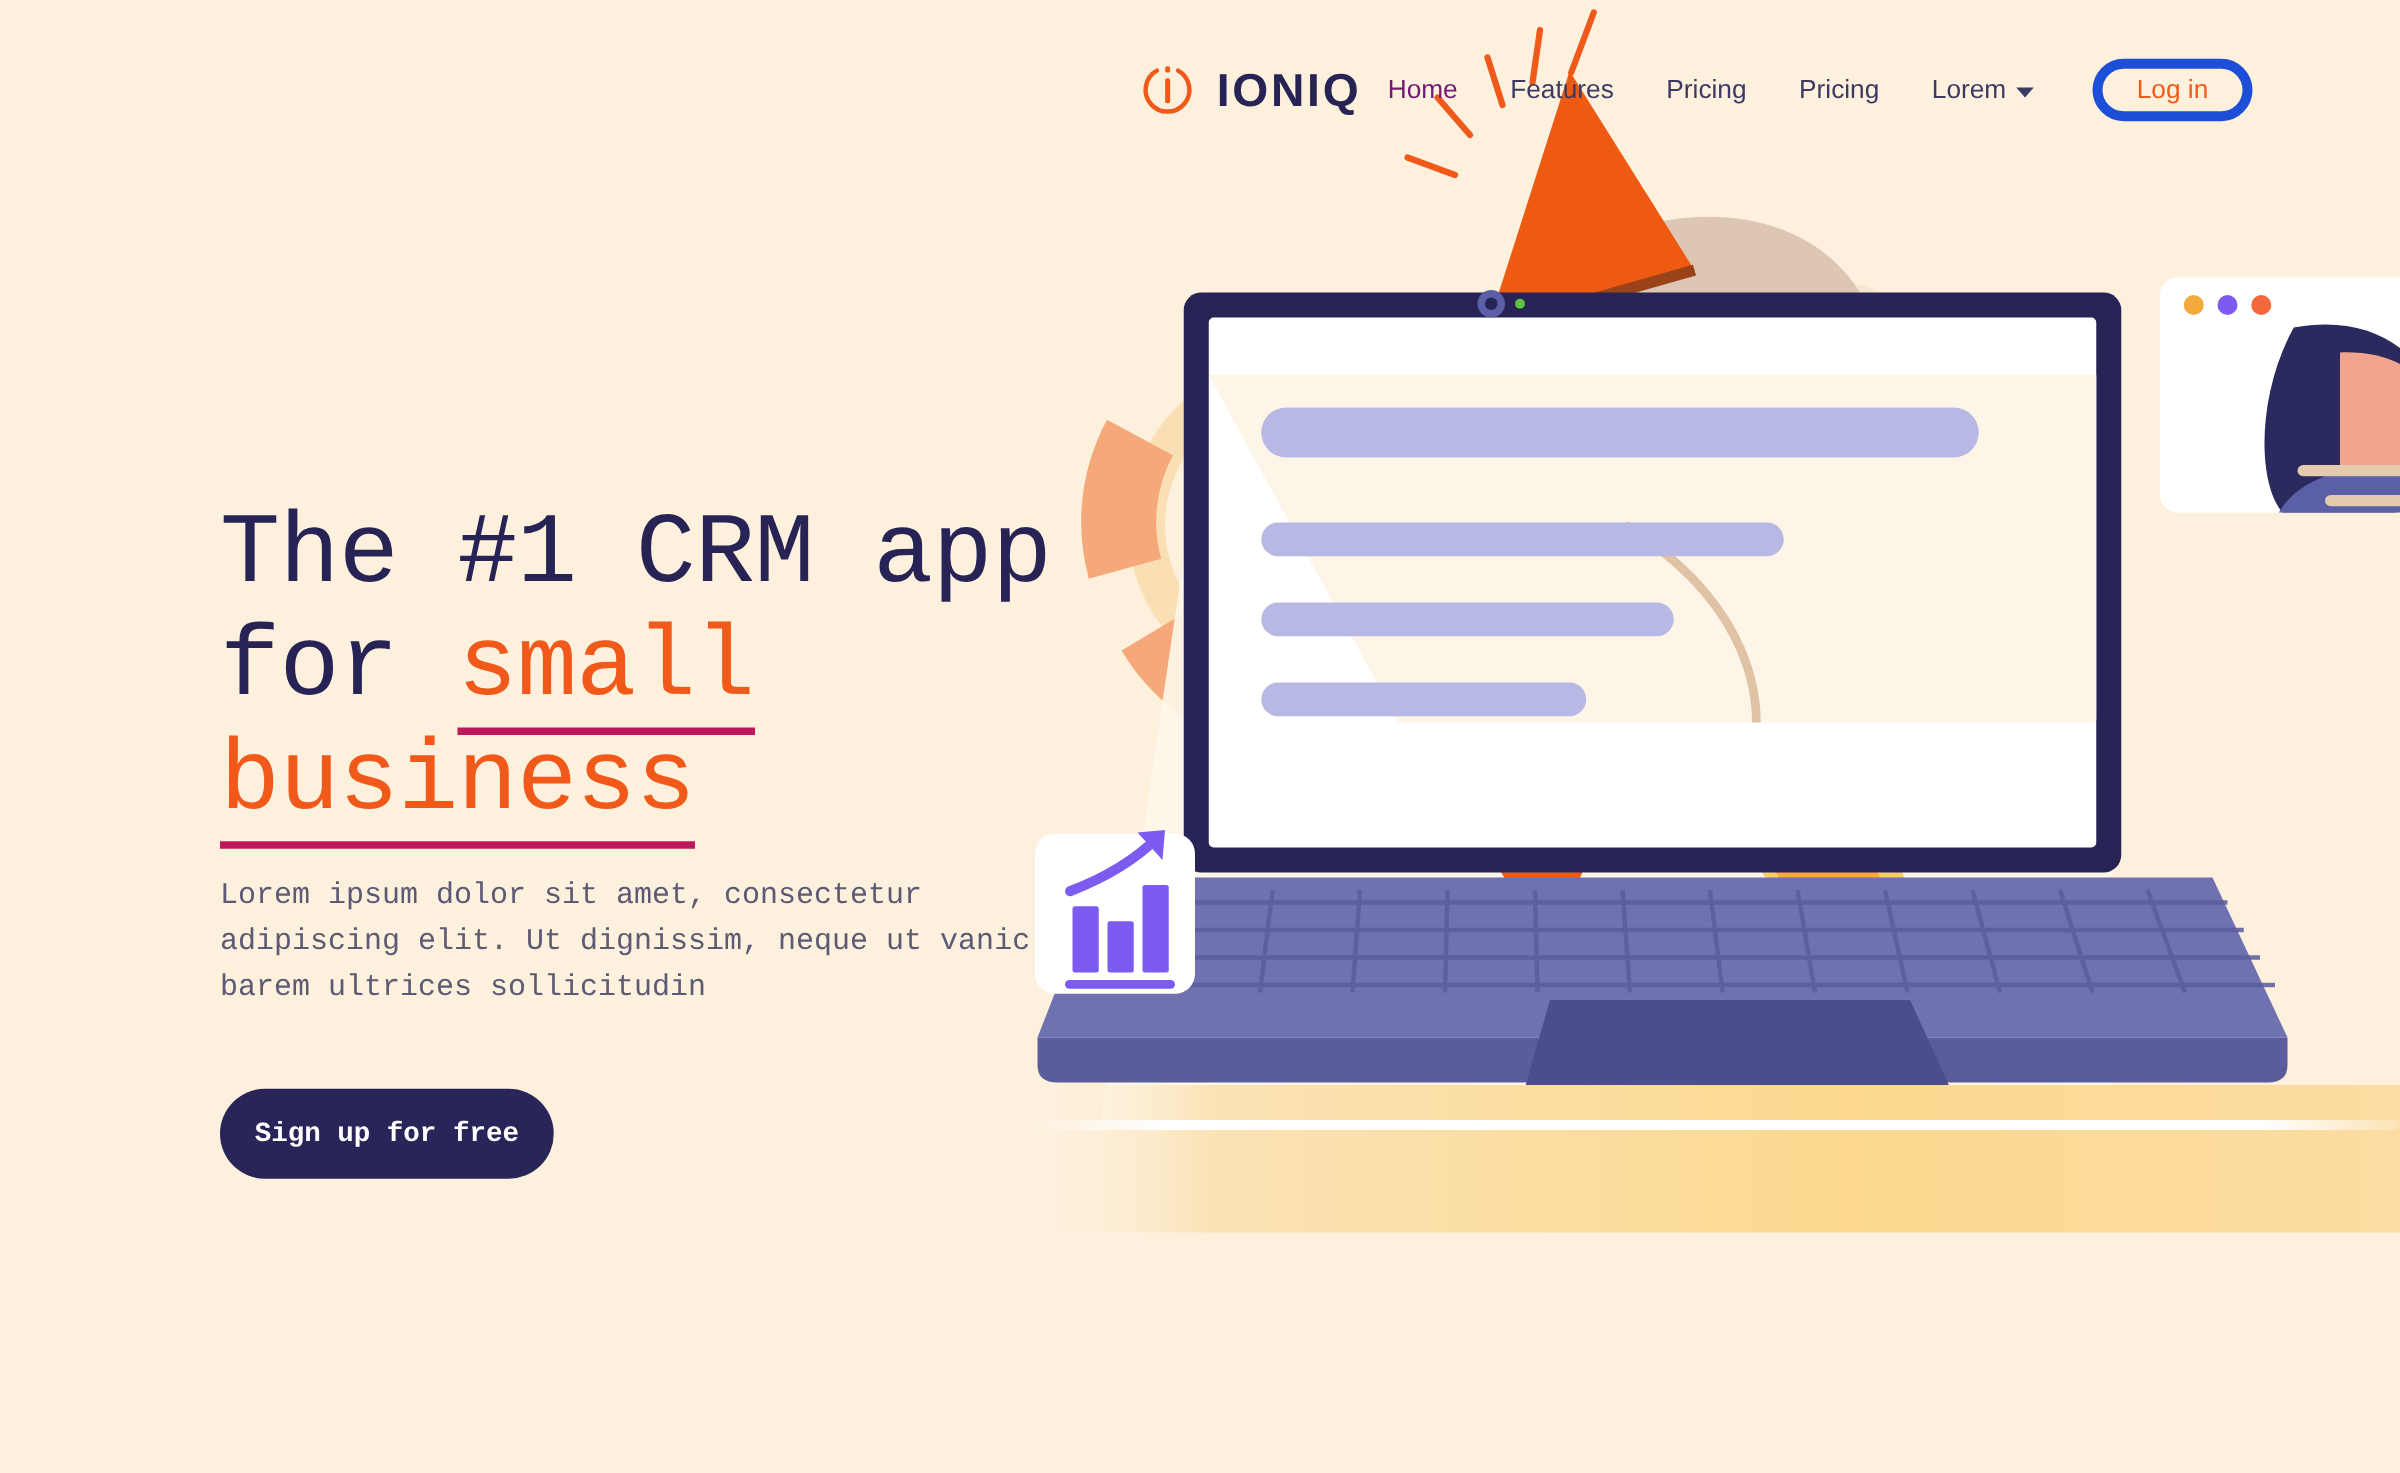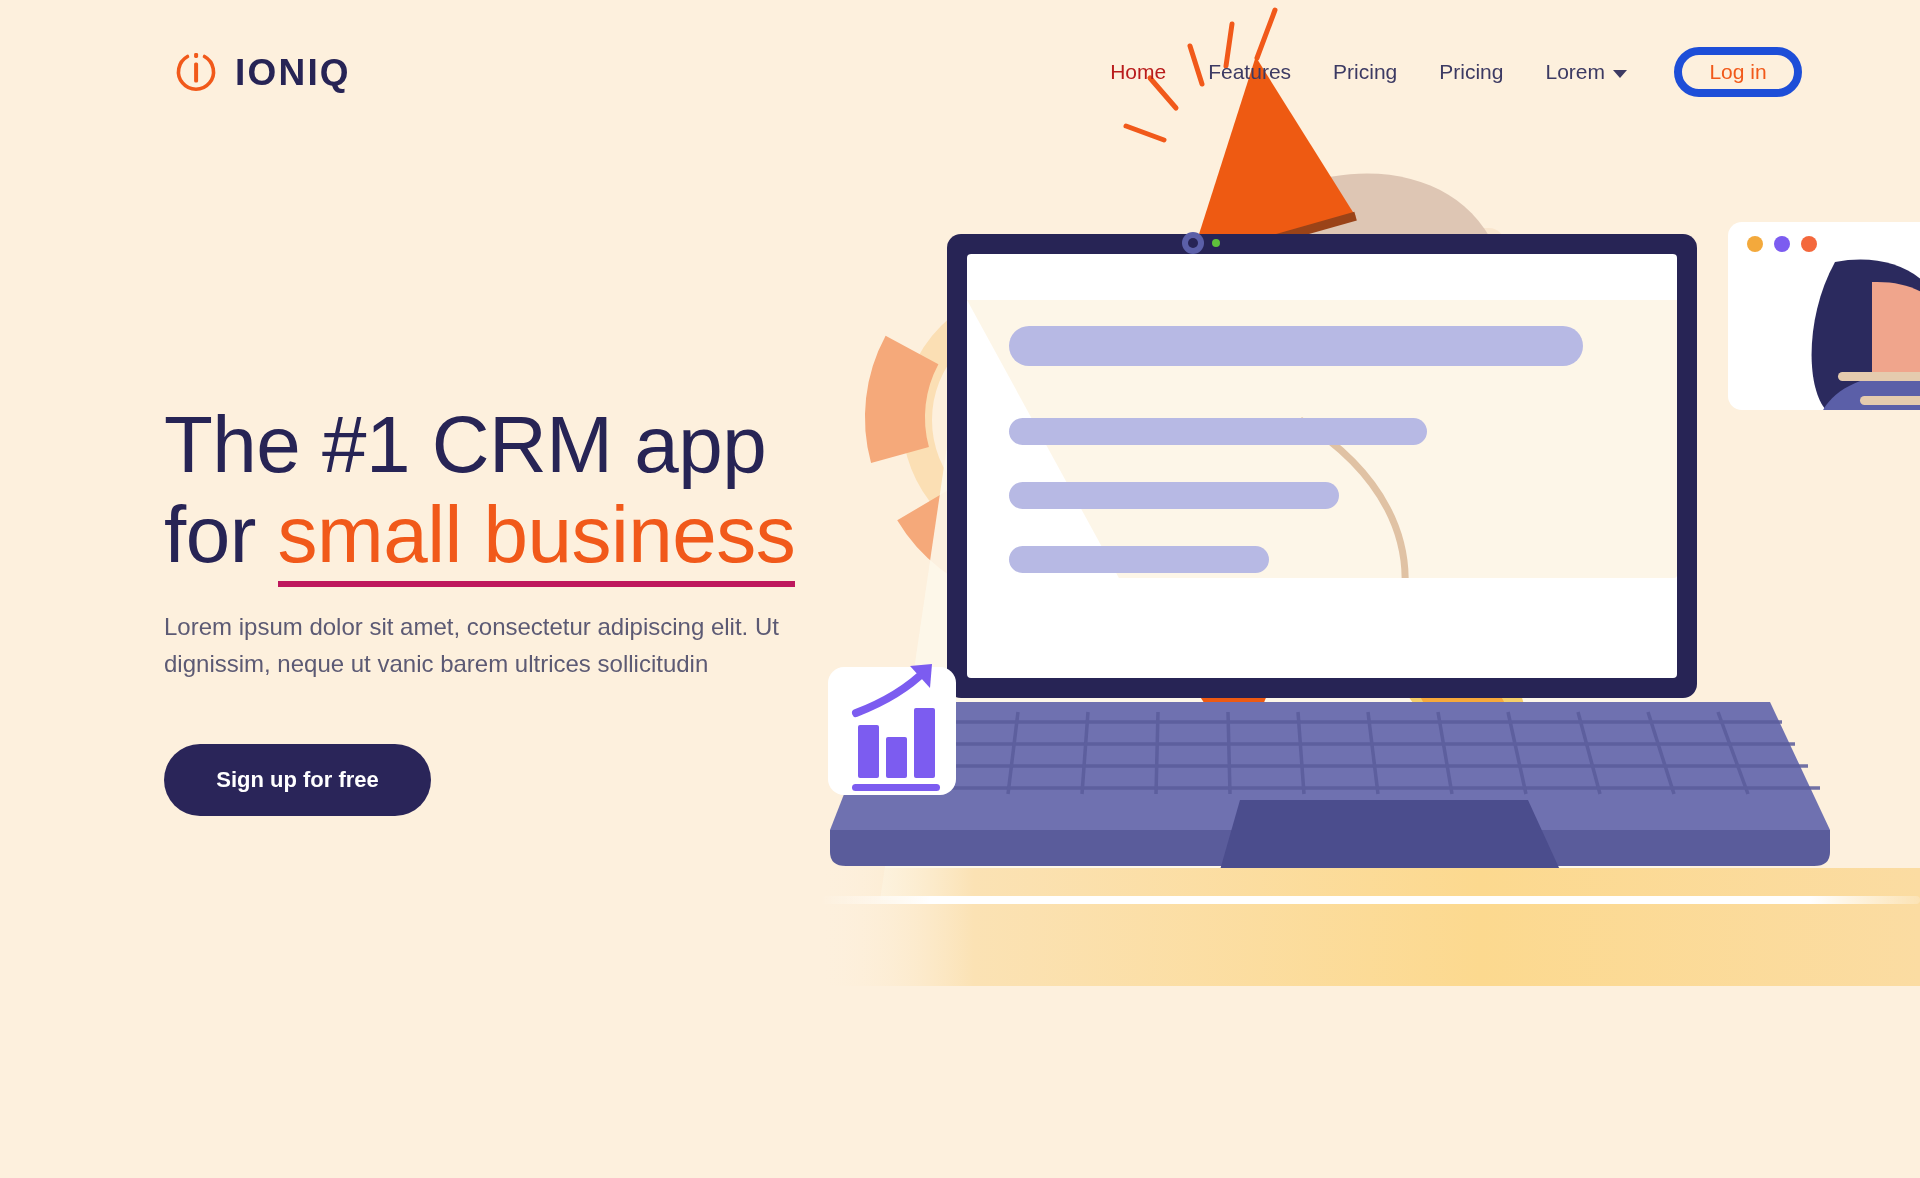--- a/index.html
+++ b/index.html
@@ -22,21 +22,21 @@
   }
 
   
   .navbar {
     position: absolute;
     top: 0; left: 0;
     width: 1920px;
     height: 128px;
     display: flex;
     align-items: center;
-    justify-content: space-between;
+    justify-content: flex-end;
     padding: 16px 118px 0 174px;
     z-index: 60;
   }
   .brand {
     display: flex;
     align-items: center;
     gap: 17px;
     text-decoration: none;
     cursor: pointer;
   }
@@ -61,21 +61,21 @@
     align-items: center;
     gap: 8px;
     padding: 0 21px;
     font-size: 21px;
     font-weight: 400;
     color: #3c3a63;
     text-decoration: none;
     cursor: pointer;
     white-space: nowrap;
   }
-  .nav-link.active { color: #b91c1c; }
+  .nav-link.active { color: #701a75; }
   .caret {
     width: 0; height: 0;
     border-left: 7px solid transparent;
     border-right: 7px solid transparent;
     border-top: 8px solid #3c3a63;
     display: inline-block;
     position: relative;
     top: 2px;
   }
   .login-btn {
@@ -93,24 +93,25 @@
     font-weight: 400;
     background: transparent;
     text-decoration: none;
     cursor: pointer;
     font-family: inherit;
   }
 
   
   .hero-copy {
     position: absolute;
-    left: 164px;
+    left: 176px;
     top: 400px;
     width: 780px;
     z-index: 40;
+    font-family: Liberation Mono, monospace;
   }
   .headline {
     font-size: 80px;
     line-height: 1.13;
     font-weight: 400;
     color: #272455;
     letter-spacing: -0.5px;
   }
   .headline .accent {
     color: #f1591a;

